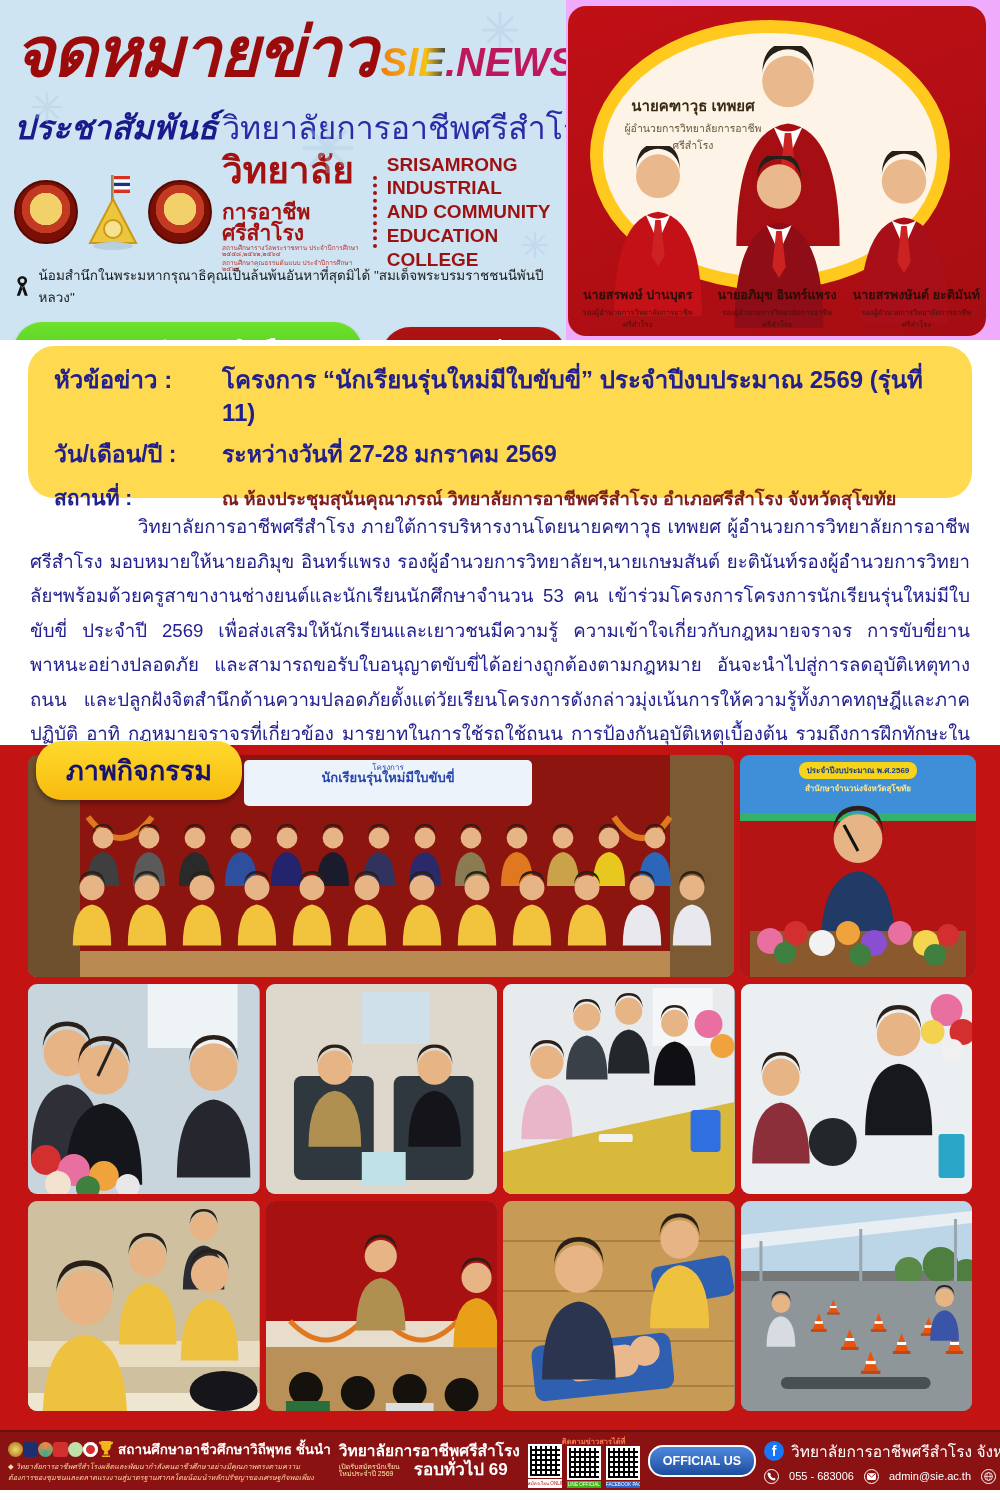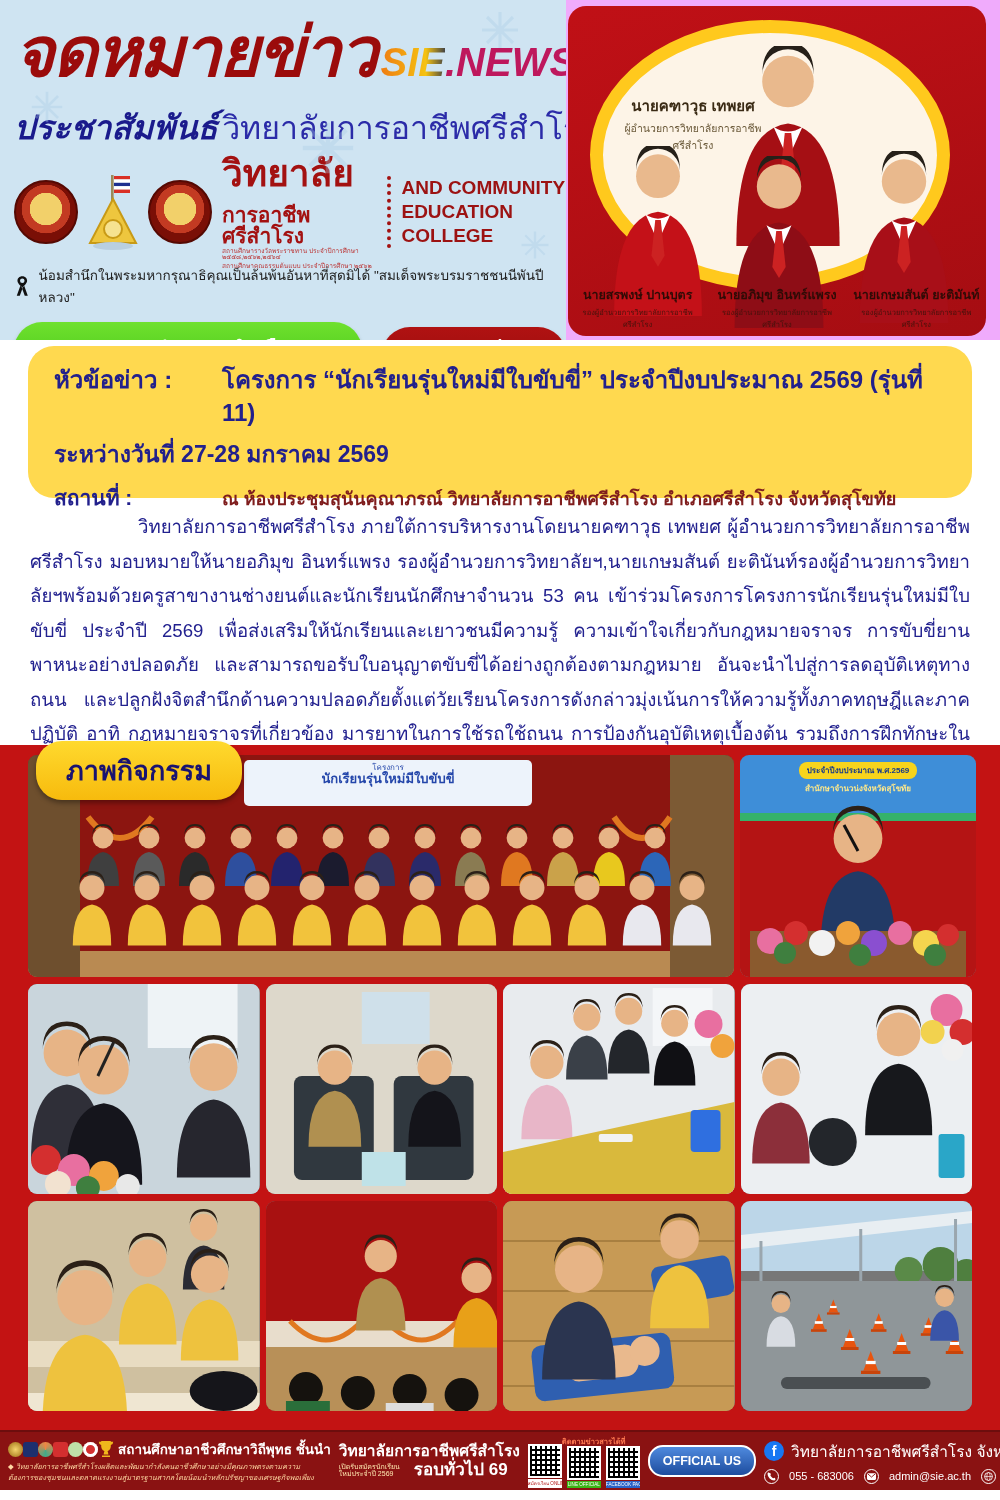--- a/index.html
+++ b/index.html
@@ -69,21 +69,21 @@
   .gallery { height:685px; background:#c31313; position:relative; padding:10px 24px 0 28px; }
   .g-pill { position:absolute; top:-4px; left:36px; z-index:10; background:linear-gradient(#ffd92e,#f7bb0d);
     border-radius:26px; padding:8px 30px; font-size:27px; font-weight:bold; color:#191370;
     box-shadow:0 3px 5px rgba(0,0,0,.35); }
   .g-row { display:flex; gap:6px; margin-bottom:7px; }
   .ph { border-radius:9px; overflow:hidden; position:relative; background:#777; flex:none; }
   .ph svg { display:block; width:100%; height:100%; }
   .r1a { width:706px; height:222px; } .r1b { width:236px; height:222px; }
   .r23 { width:231.5px; height:210px; }
   .bannerA { position:absolute; top:5px; left:216px; width:288px; height:46px; background:#edf3fb;
-    border-radius:5px; text-align:center; color:#2446aa; line-height:1.15; padding-top:3px; }
+    border-radius:5px; text-align:center; color:#2446aa; line-height:1.15; padding-top:3px;font-family:Liberation Mono, monospace; }
   .bannerA .b1 { font-size:8px; } .bannerA .b2 { font-size:13px; font-weight:bold; }
   .bannerB { position:absolute; top:4px; left:0; right:0; text-align:center; }
   .bannerB .p1 { display:inline-block; background:#f7d41c; color:#173a8a; font-weight:bold;
     font-size:8px; border-radius:8px; padding:2px 8px; }
   .bannerB .p2 { color:#ffe98a; font-size:8px; margin-top:3px; font-weight:bold; }
 
   
   .footer { height:60px; background:#8a1212; border-top:2px solid #6d0d0d; display:flex;
     align-items:center; padding:4px 8px; gap:8px; color:#fff; }
   .f-left { width:332px; }
@@ -186,20 +186,21 @@
       </svg>
       <div class="emblem"></div>
       <div class="college-th">
         <div class="l1">วิทยาลัย</div>
         <div class="l2">การอาชีพศรีสำโรง</div>
         <div class="tiny">สถานศึกษารางวัลพระราชทาน ประจำปีการศึกษา ๒๕๕๘,๒๕๖๒,๒๕๖๔</div>
         <div class="tiny">สถานศึกษาคุณธรรมต้นแบบ ประจำปีการศึกษา ๒๕๖๒</div>
       </div>
       <div class="divider-dot"></div>
       <div class="college-en">
+        <div>SRISAMRONG INDUSTRIAL</div>
         <div>AND COMMUNITY</div>
         <div>EDUCATION COLLEGE</div>
       </div>
     </div>
 
     <div class="condolence">
       <svg width="17" height="24" viewBox="0 0 24 30">
         <path d="M12 1c-4.5 0-7 3.2-7 6.5 0 4.5 7 9.5 7 9.5s7-5 7-9.5C19 4.2 16.5 1 12 1zm0 3.2a3.3 3.3 0 1 1 0 6.6 3.3 3.3 0 0 1 0-6.6z" fill="#111"></path>
         <path d="M9.2 14.5 4 29h4.4l4-10.8zM14.8 14.5 20 29h-4.4l-4-10.8z" fill="#111"></path>
       </svg>
@@ -228,34 +229,35 @@
       <div class="dep-names">
         <div class="dep">
           <div class="n">นายสรพงษ์ ปานบุตร</div>
           <div class="t">รองผู้อำนวยการวิทยาลัยการอาชีพศรีสำโรง</div>
         </div>
         <div class="dep">
           <div class="n">นายอภิมุข อินทร์แพรง</div>
           <div class="t">รองผู้อำนวยการวิทยาลัยการอาชีพศรีสำโรง</div>
         </div>
         <div class="dep">
-          <div class="n">นายเกษมสันต์ ยะติมันท์</div>
+          <div class="n">นายสรพงษันต์ ยะติมันท์</div>
           <div class="t">รองผู้อำนวยการวิทยาลัยการอาชีพศรีสำโรง</div>
         </div>
       </div>
     </div>
   </div>
 </div>
 
 <div class="news-box">
   <div class="news-row r1">
     <div class="news-label">หัวข้อข่าว :</div>
     <div class="news-value">โครงการ “นักเรียนรุ่นใหม่มีใบขับขี่”  ประจำปีงบประมาณ 2569 (รุ่นที่ 11)</div>
   </div>
   <div class="news-row r2">
+    <div class="news-label">วัน/เดือน/ปี :</div>
     <div class="news-value">ระหว่างวันที่ 27-28 มกราคม 2569</div>
   </div>
   <div class="news-row r3">
     <div class="news-label">สถานที่ :</div>
     <div class="news-value">ณ ห้องประชุมสุนันคุณาภรณ์ วิทยาลัยการอาชีพศรีสำโรง อำเภอศรีสำโรง จังหวัดสุโขทัย</div>
   </div>
 </div>
 
 <div class="article">
   <p>วิทยาลัยการอาชีพศรีสำโรง  ภายใต้การบริหารงานโดยนายคฑาวุธ เทพยศ ผู้อำนวยการวิทยาลัยการอาชีพศรีสำโรง มอบหมายให้นายอภิมุข อินทร์แพรง รองผู้อำนวยการวิทยาลัยฯ,นายเกษมสันต์ ยะตินันท์รองผู้อำนวยการวิทยาลัยฯพร้อมด้วยครูสาขางานช่างยนต์และนักเรียนนักศึกษาจำนวน 53 คน เข้าร่วมโครงการโครงการนักเรียนรุ่นใหม่มีใบขับขี่ ประจำปี 2569 เพื่อส่งเสริมให้นักเรียนและเยาวชนมีความรู้ ความเข้าใจเกี่ยวกับกฎหมายจราจร การขับขี่ยานพาหนะอย่างปลอดภัย และสามารถขอรับใบอนุญาตขับขี่ได้อย่างถูกต้องตามกฎหมาย อันจะนำไปสู่การลดอุบัติเหตุทางถนน และปลูกฝังจิตสำนึกด้านความปลอดภัยตั้งแต่วัยเรียนโครงการดังกล่าวมุ่งเน้นการให้ความรู้ทั้งภาคทฤษฎีและภาคปฏิบัติ อาทิ กฎหมายจราจรที่เกี่ยวข้อง มารยาทในการใช้รถใช้ถนน การป้องกันอุบัติเหตุเบื้องต้น รวมถึงการฝึกทักษะในการขับขี่อย่างถูกวิธีโดยได้รับความร่วมมือจากหน่วยงานสำนักงานขนส่งจังหวัดสุโขทัยและสถานีตำรวจภูธรศรีสำโรงให้เกียรติเป็นวิทยากรบรรยายให้การบรรยายครั้งนี้</p>

